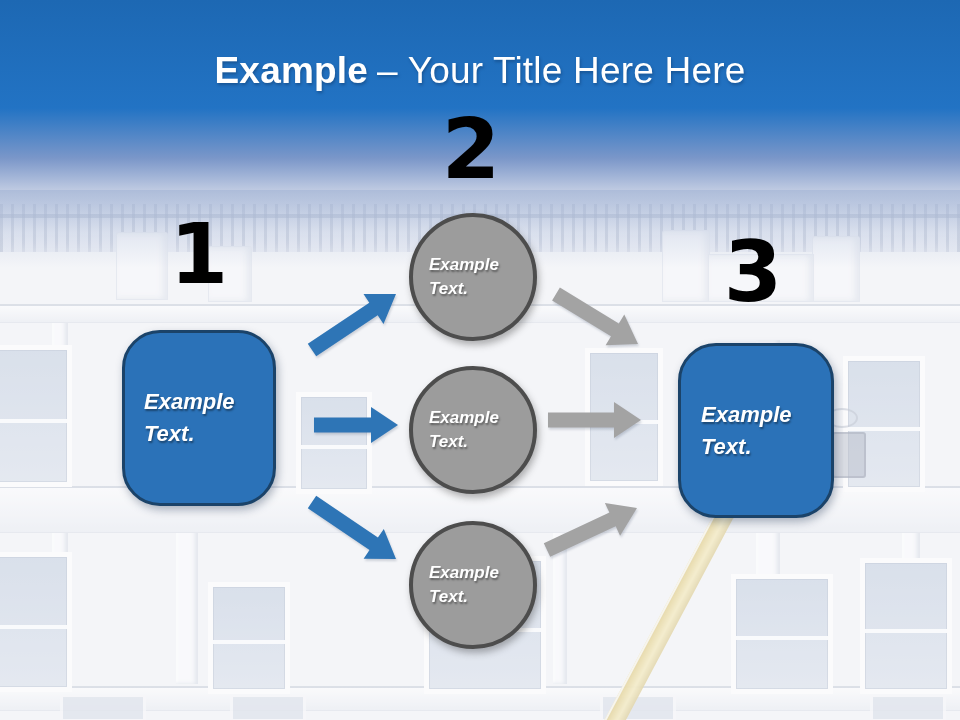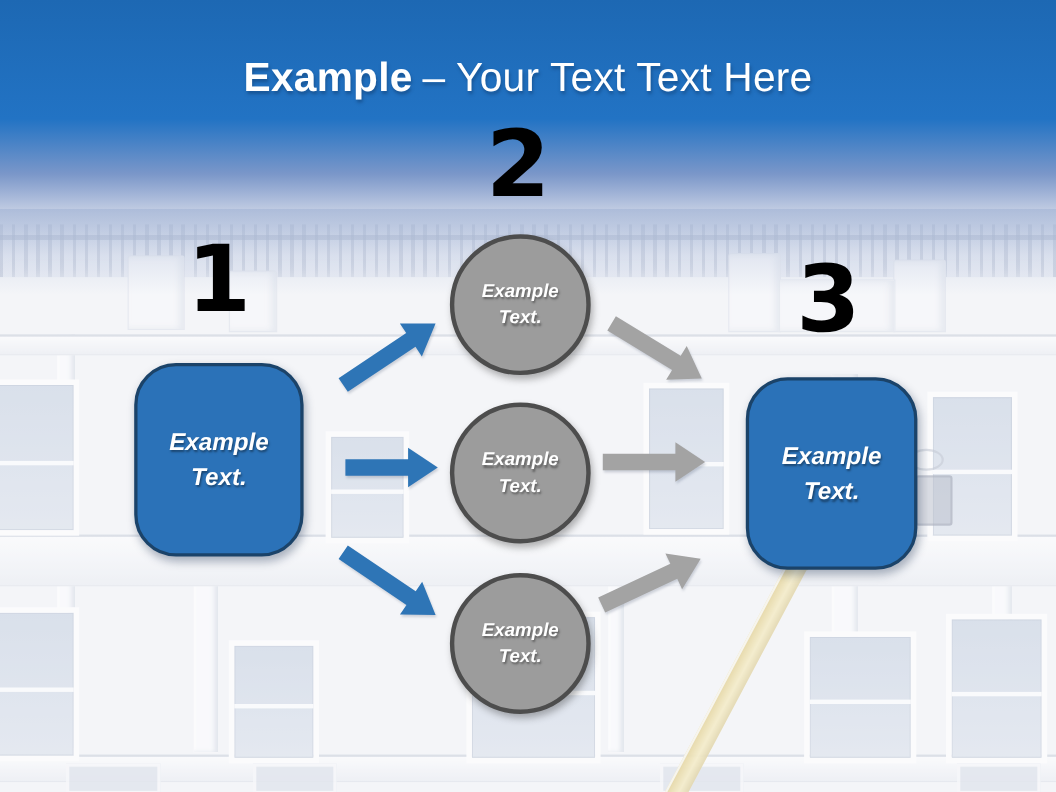--- a/index.html
+++ b/index.html
@@ -59,21 +59,21 @@
     border-radius:38px;border:3px solid #1b4369;box-sizing:border-box;
     box-shadow:2px 4px 8px rgba(30,50,80,0.35);
   }
   .circle{
     position:absolute;width:128px;height:128px;border-radius:50%;
     display:flex;align-items:center;justify-content:center;
     border:4px solid #4d4d4d;box-sizing:border-box;
     box-shadow:2px 4px 7px rgba(40,40,40,0.35);
   }
   .shape-label{
-    color:#fff;font-weight:700;font-style:italic;text-align:center;
+    color:#fff;font-weight:700;font-style:italic;text-align:left;
     text-shadow:1px 2px 2px rgba(0,0,0,0.4);
   }
   .box-label{font-size:22px;line-height:1.45;width:110px;}
   .circle-label{font-size:17px;line-height:1.4;width:88px;}
 </style>
 </head>
 <body>
 
 <div class="slide">
 
@@ -122,21 +122,21 @@
   <svg class="arrow-layer" viewBox="0 0 960 720">
     <polygon points="316.2,356.2 377.7,315.2 383.5,324 396,294 363.5,294 369.3,302.8 307.8,343.8" fill="#2e75b6"></polygon>
     <polygon points="314,432.5 371,432.5 371,443 398,425 371,407 371,417.5 314,417.5" fill="#2e75b6"></polygon>
     <polygon points="307.8,508.2 369.5,550 363.6,558.7 396,559 383.8,528.9 377.9,537.6 316.2,495.8" fill="#2e75b6"></polygon>
     <polygon points="552.1,300.4 611,336.3 605.6,345.3 638,344 624.3,314.6 618.8,323.5 559.9,287.6" fill="#a3a3a3"></polygon>
     <polygon points="548,427.5 614,427.5 614,438 641,420 614,402 614,412.5 548,412.5" fill="#a3a3a3"></polygon>
     <polygon points="550.2,556.8 615.7,526.2 620.1,535.7 637,508 604.9,503.1 609.4,512.6 543.8,543.2" fill="#a3a3a3"></polygon>
   </svg>
 
   <div class="title">
-    <span class="t-bold">Example</span><span class="t-reg">– Your Text Text Here</span>
+    <span class="t-bold">Example</span><span class="t-reg">– Your Title Here Here</span>
   </div>
 
   <div class="big-num" style="left:149px;top:206px;">1</div>
   <div class="big-num" style="left:421px;top:101px;">2</div>
   <div class="big-num" style="left:703px;top:224px;">3</div>
 
   <div class="circle" style="left: 409px; top: 213px; background-color: rgb(156, 156, 156);">
     <div class="shape-label circle-label">Example Text.</div>
   </div>
   <div class="circle" style="left: 409px; top: 366px; background-color: rgb(156, 156, 156);">

